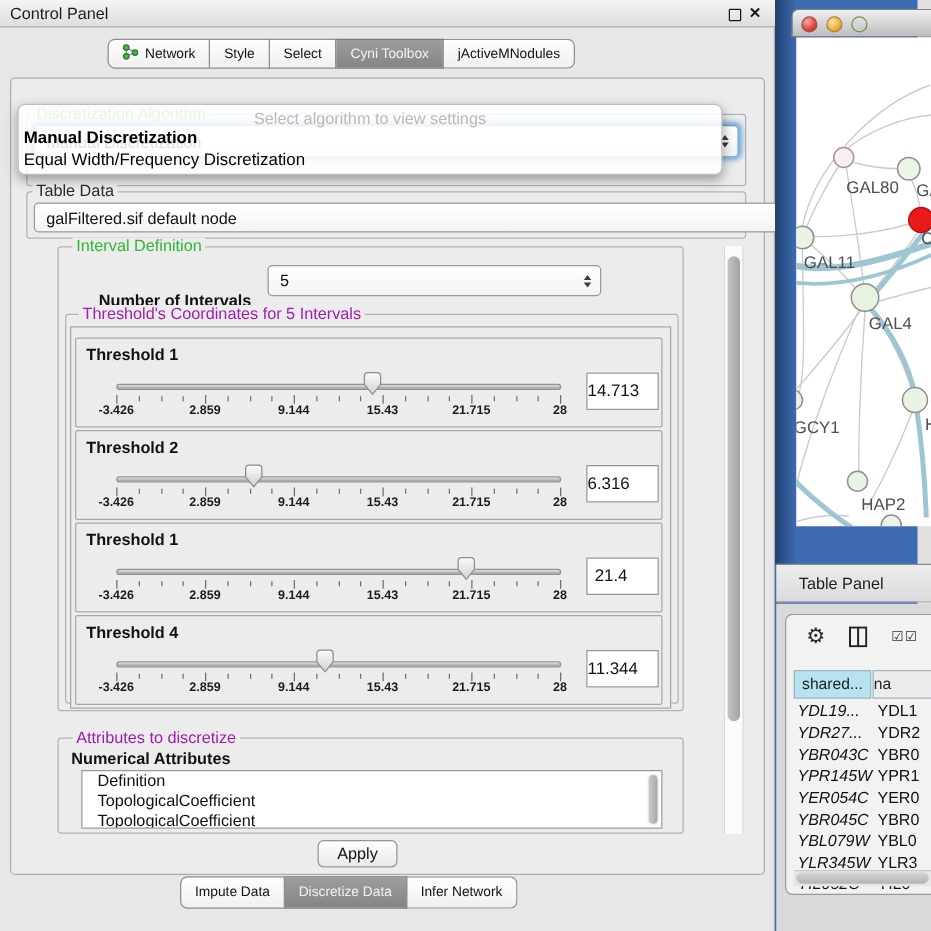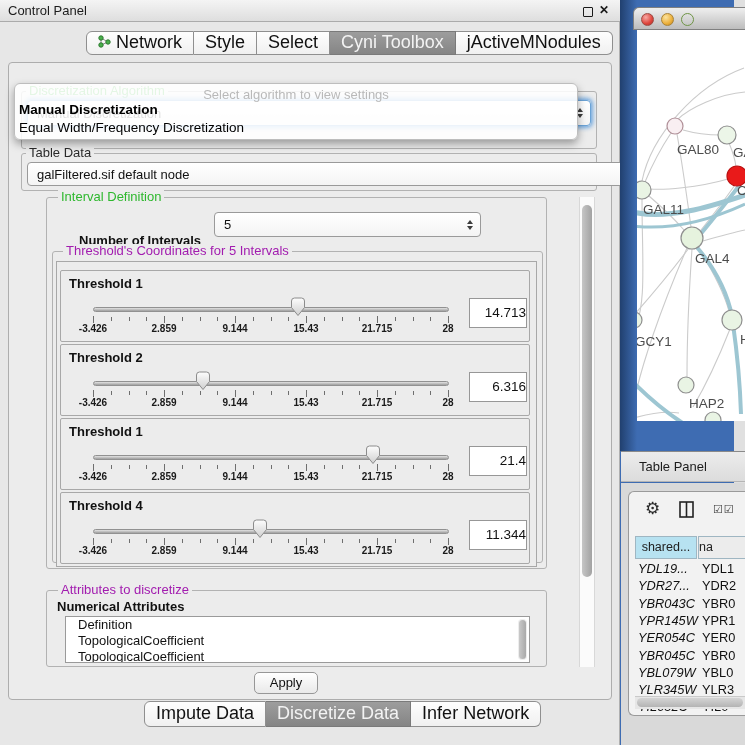--- a/index.html
+++ b/index.html
@@ -9,21 +9,21 @@
 
   
   #cpanel{left:0;top:0;width:620px;height:745px;background:#e7e7e7;border-right:1px solid #b0b0b0;box-sizing:border-box;}
   #cp-titlebar{left:0;top:0;width:620px;height:22px;background:linear-gradient(#f4f4f4,#dedede);border-bottom:1px solid #ababab;box-sizing:border-box;}
   #cp-title{left:8px;top:3px;font-size:13px;color:#1c1c1c;}
   #float-icon{left:583px;top:7px;width:8px;height:8px;border:1.6px solid #1a1a1a;border-radius:1px;}
   #close-icon{left:599px;top:3px;font-size:12px;font-weight:900;color:#1a1a1a;}
 
   .seg-row{display:flex;}
   .seg{border:1px solid #8f8f8f;border-left:none;background:linear-gradient(#fefefe,#f0f0f0);
-       font-size:18px;color:#111;padding:3px 11px 4px 11px;white-space:nowrap;display:flex;align-items:center;gap:5px;}
+       font-size:11px;color:#111;padding:3px 11px 4px 11px;white-space:nowrap;display:flex;align-items:center;gap:5px;}
   .seg:first-child{border-left:1px solid #8f8f8f;border-radius:6px 0 0 6px;}
   .seg:last-child{border-radius:0 6px 6px 0;}
   .seg.dark{background:linear-gradient(#9d9d9d,#858585);color:#f3f3f3;border-color:#7a7a7a;}
   #top-tabs{left:86px;top:31px;height:24px;}
   #bottom-tabs{left:144px;top:701px;height:26px;}
 
   #content{left:8px;top:62px;width:604px;height:638px;background:#ececec;border:1px solid #adadad;border-radius:4px;box-sizing:border-box;}
 
   .fieldset{position:absolute;border:1px solid #b2b2b2;border-radius:3px;box-sizing:border-box;}
   .legend{position:absolute;font-size:13px;line-height:13px;background:#ececec;padding:0 3px;white-space:nowrap;}
@@ -47,21 +47,21 @@
   .boldlbl{font-weight:bold;font-size:13px;color:#111;white-space:nowrap;}
 
   .thr-box{position:absolute;left:3px;width:470px;height:72px;border:1px solid #a8a8a8;background:#ececec;border-radius:2px;box-sizing:border-box;}
   .thr-label{position:absolute;left:8px;top:5px;font-weight:bold;font-size:13px;color:#111;}
   .track{position:absolute;left:32px;top:36px;width:356px;height:5px;background:linear-gradient(#e3e3e3,#9e9e9e);
          border:1px solid #919191;border-radius:3px;box-sizing:border-box;}
   .tick{position:absolute;width:1px;background:#6e6e6e;}
   .tick-label{position:absolute;top:52px;transform:translateX(-50%);font-size:10px;font-weight:bold;color:#1a1a1a;white-space:nowrap;}
   .thumb{position:absolute;top:26px;width:16px;height:20px;}
   .valbox{position:absolute;left:408px;top:27px;width:58px;height:30px;background:#fff;border:1px solid #979797;
-          box-sizing:border-box;font-size:13.5px;color:#111;text-align:right;line-height:28px;padding-right:0;}
+          box-sizing:border-box;font-size:13.5px;color:#111;text-align:right;line-height:28px;padding-right:24px;}
 
   #attr-list{left:56px;top:553px;width:465px;height:47px;background:#fff;border:1px solid #9a9a9a;box-sizing:border-box;overflow:hidden;}
   .attr-item{font-size:13px;color:#111;line-height:16px;padding-left:12px;white-space:nowrap;}
   #attr-sb{position:absolute;right:2px;top:2px;width:9px;height:41px;background:#ededed;border-radius:4px;}
   #attr-sb-thumb{position:absolute;left:1px;top:1px;width:7px;height:39px;background:linear-gradient(90deg,#c9c9c9,#a9a9a9);border-radius:4px;}
 
   #main-sb{left:570px;top:134px;width:16px;height:470px;background:#fbfbfb;border-left:1px solid #d8d8d8;border-right:1px solid #d8d8d8;box-sizing:border-box;}
   #main-sb-thumb{position:absolute;left:2px;top:8px;width:10px;height:372px;background:linear-gradient(90deg,#c6c6c6,#a2a2a2);border-radius:5px;}
 
   #apply-btn{left:245px;top:609px;width:64px;height:22px;background:linear-gradient(#ffffff,#e9e9e9);

